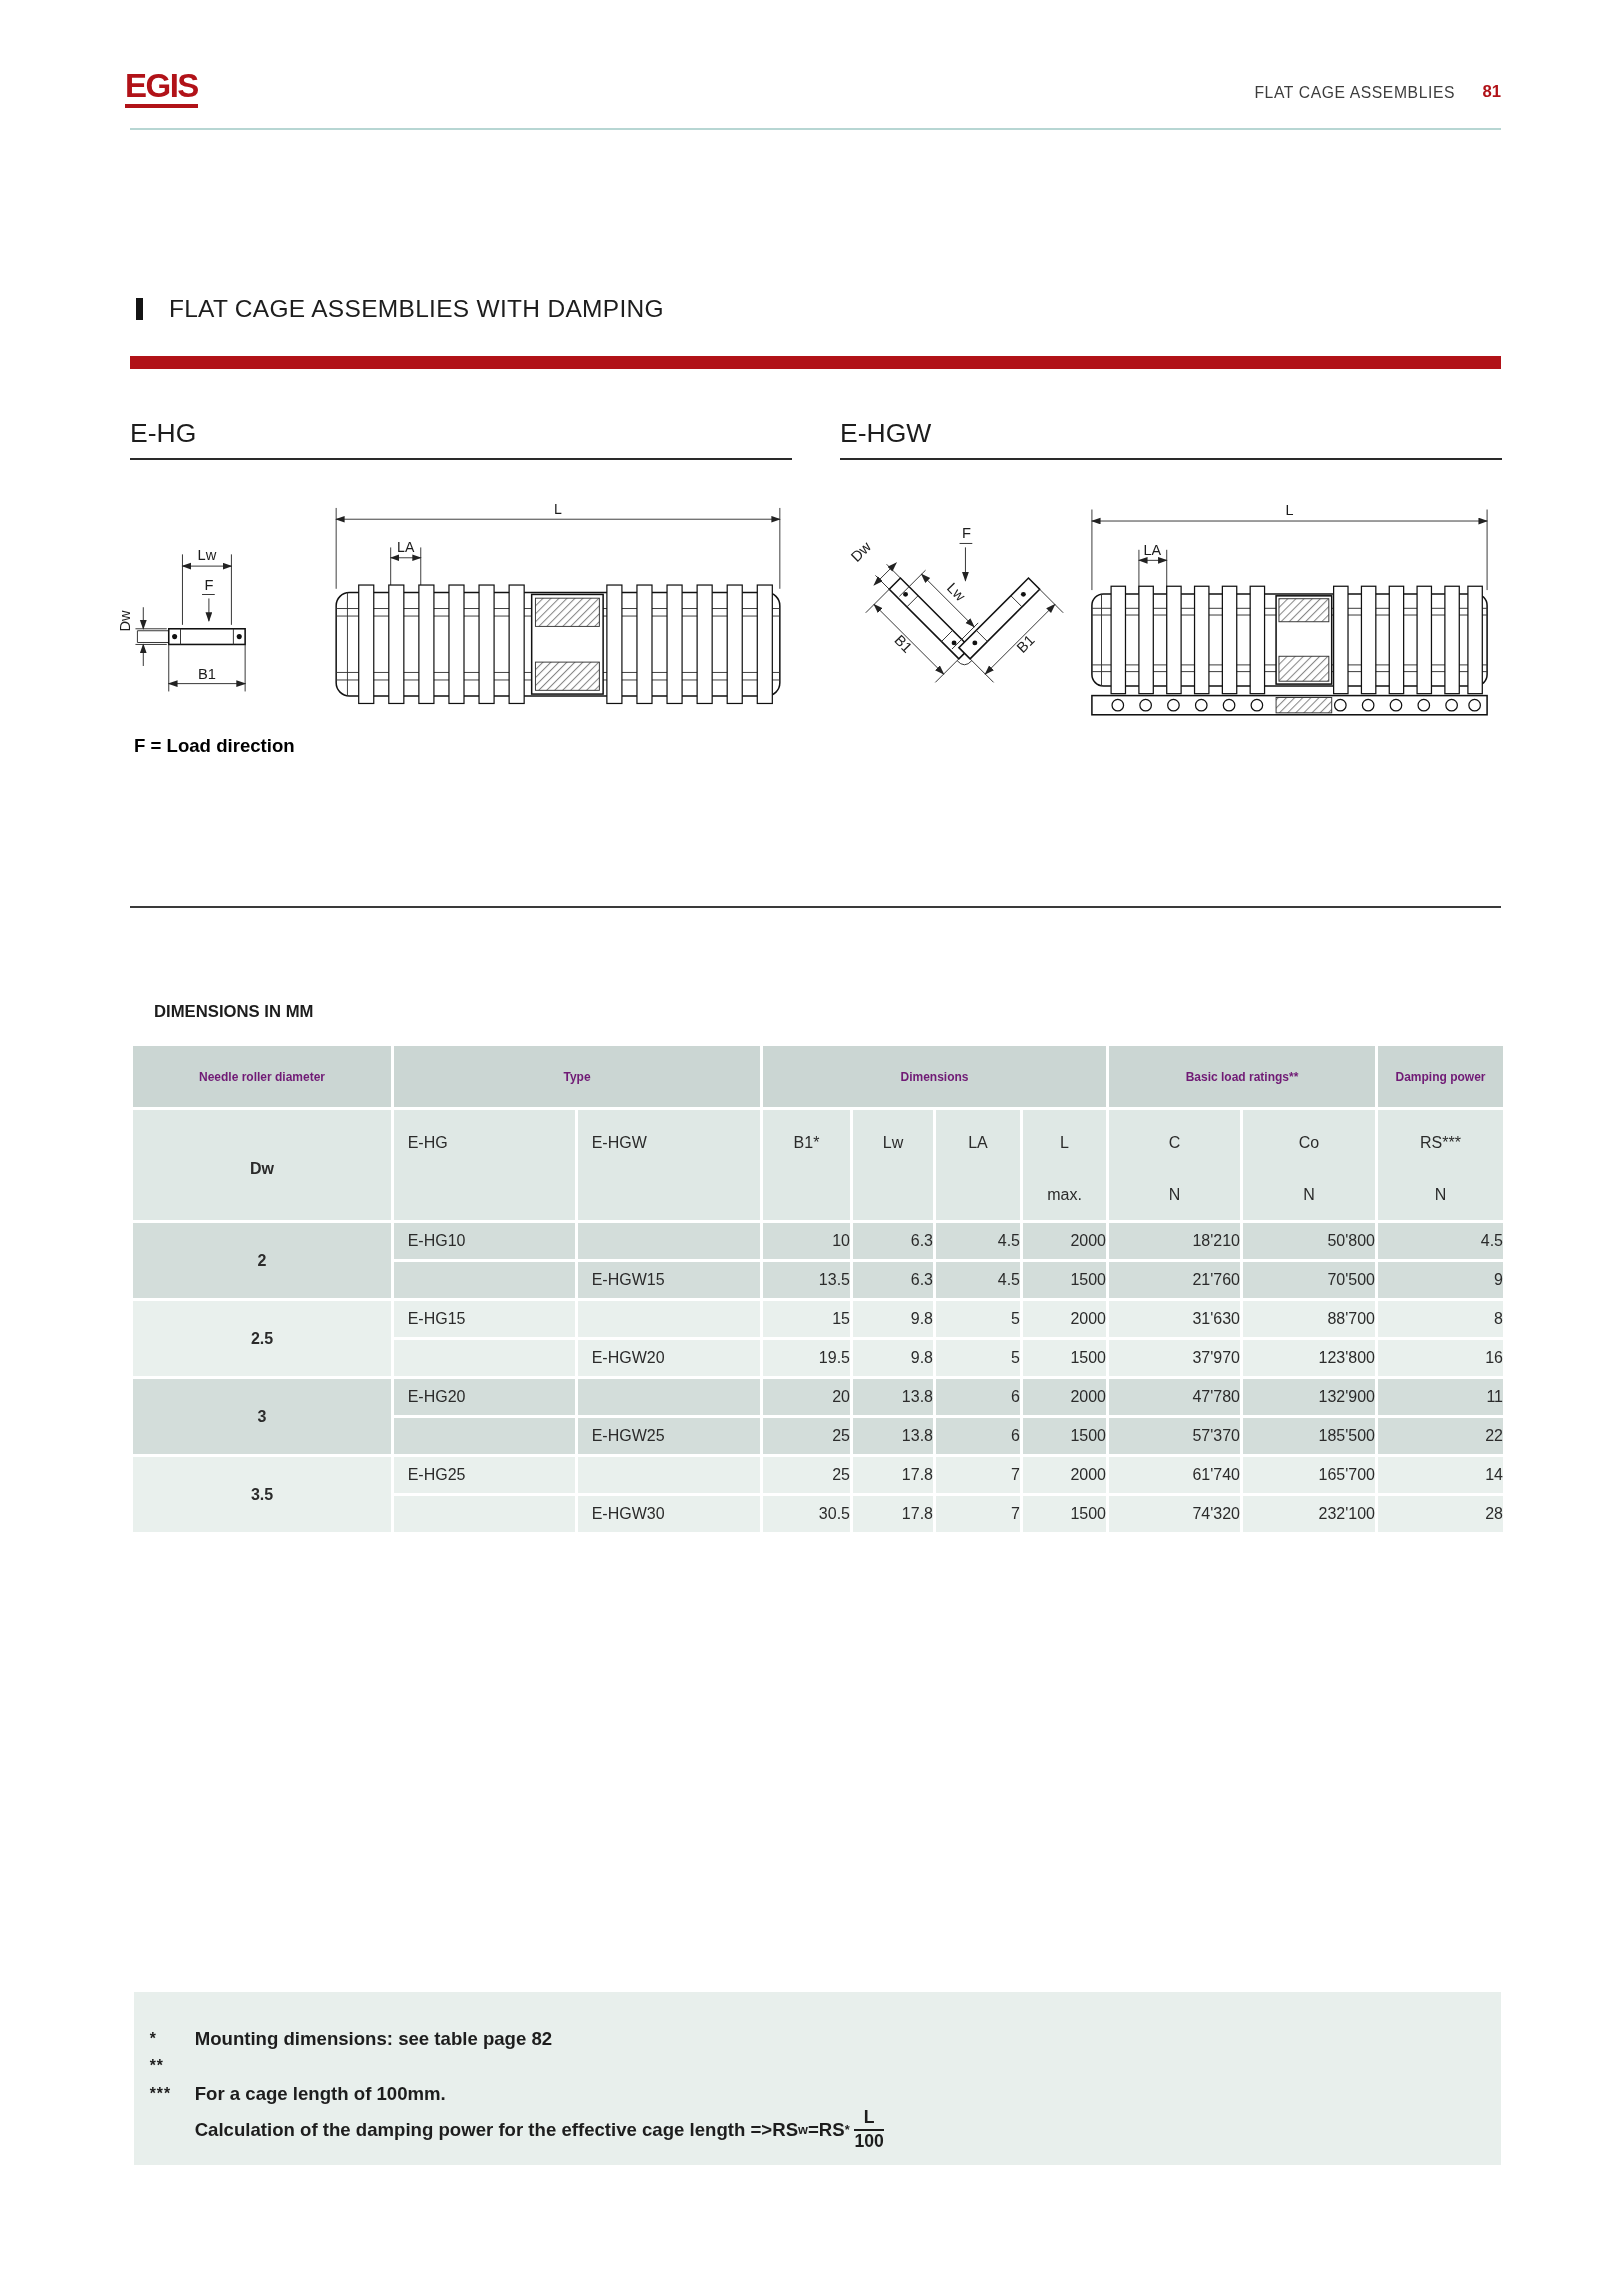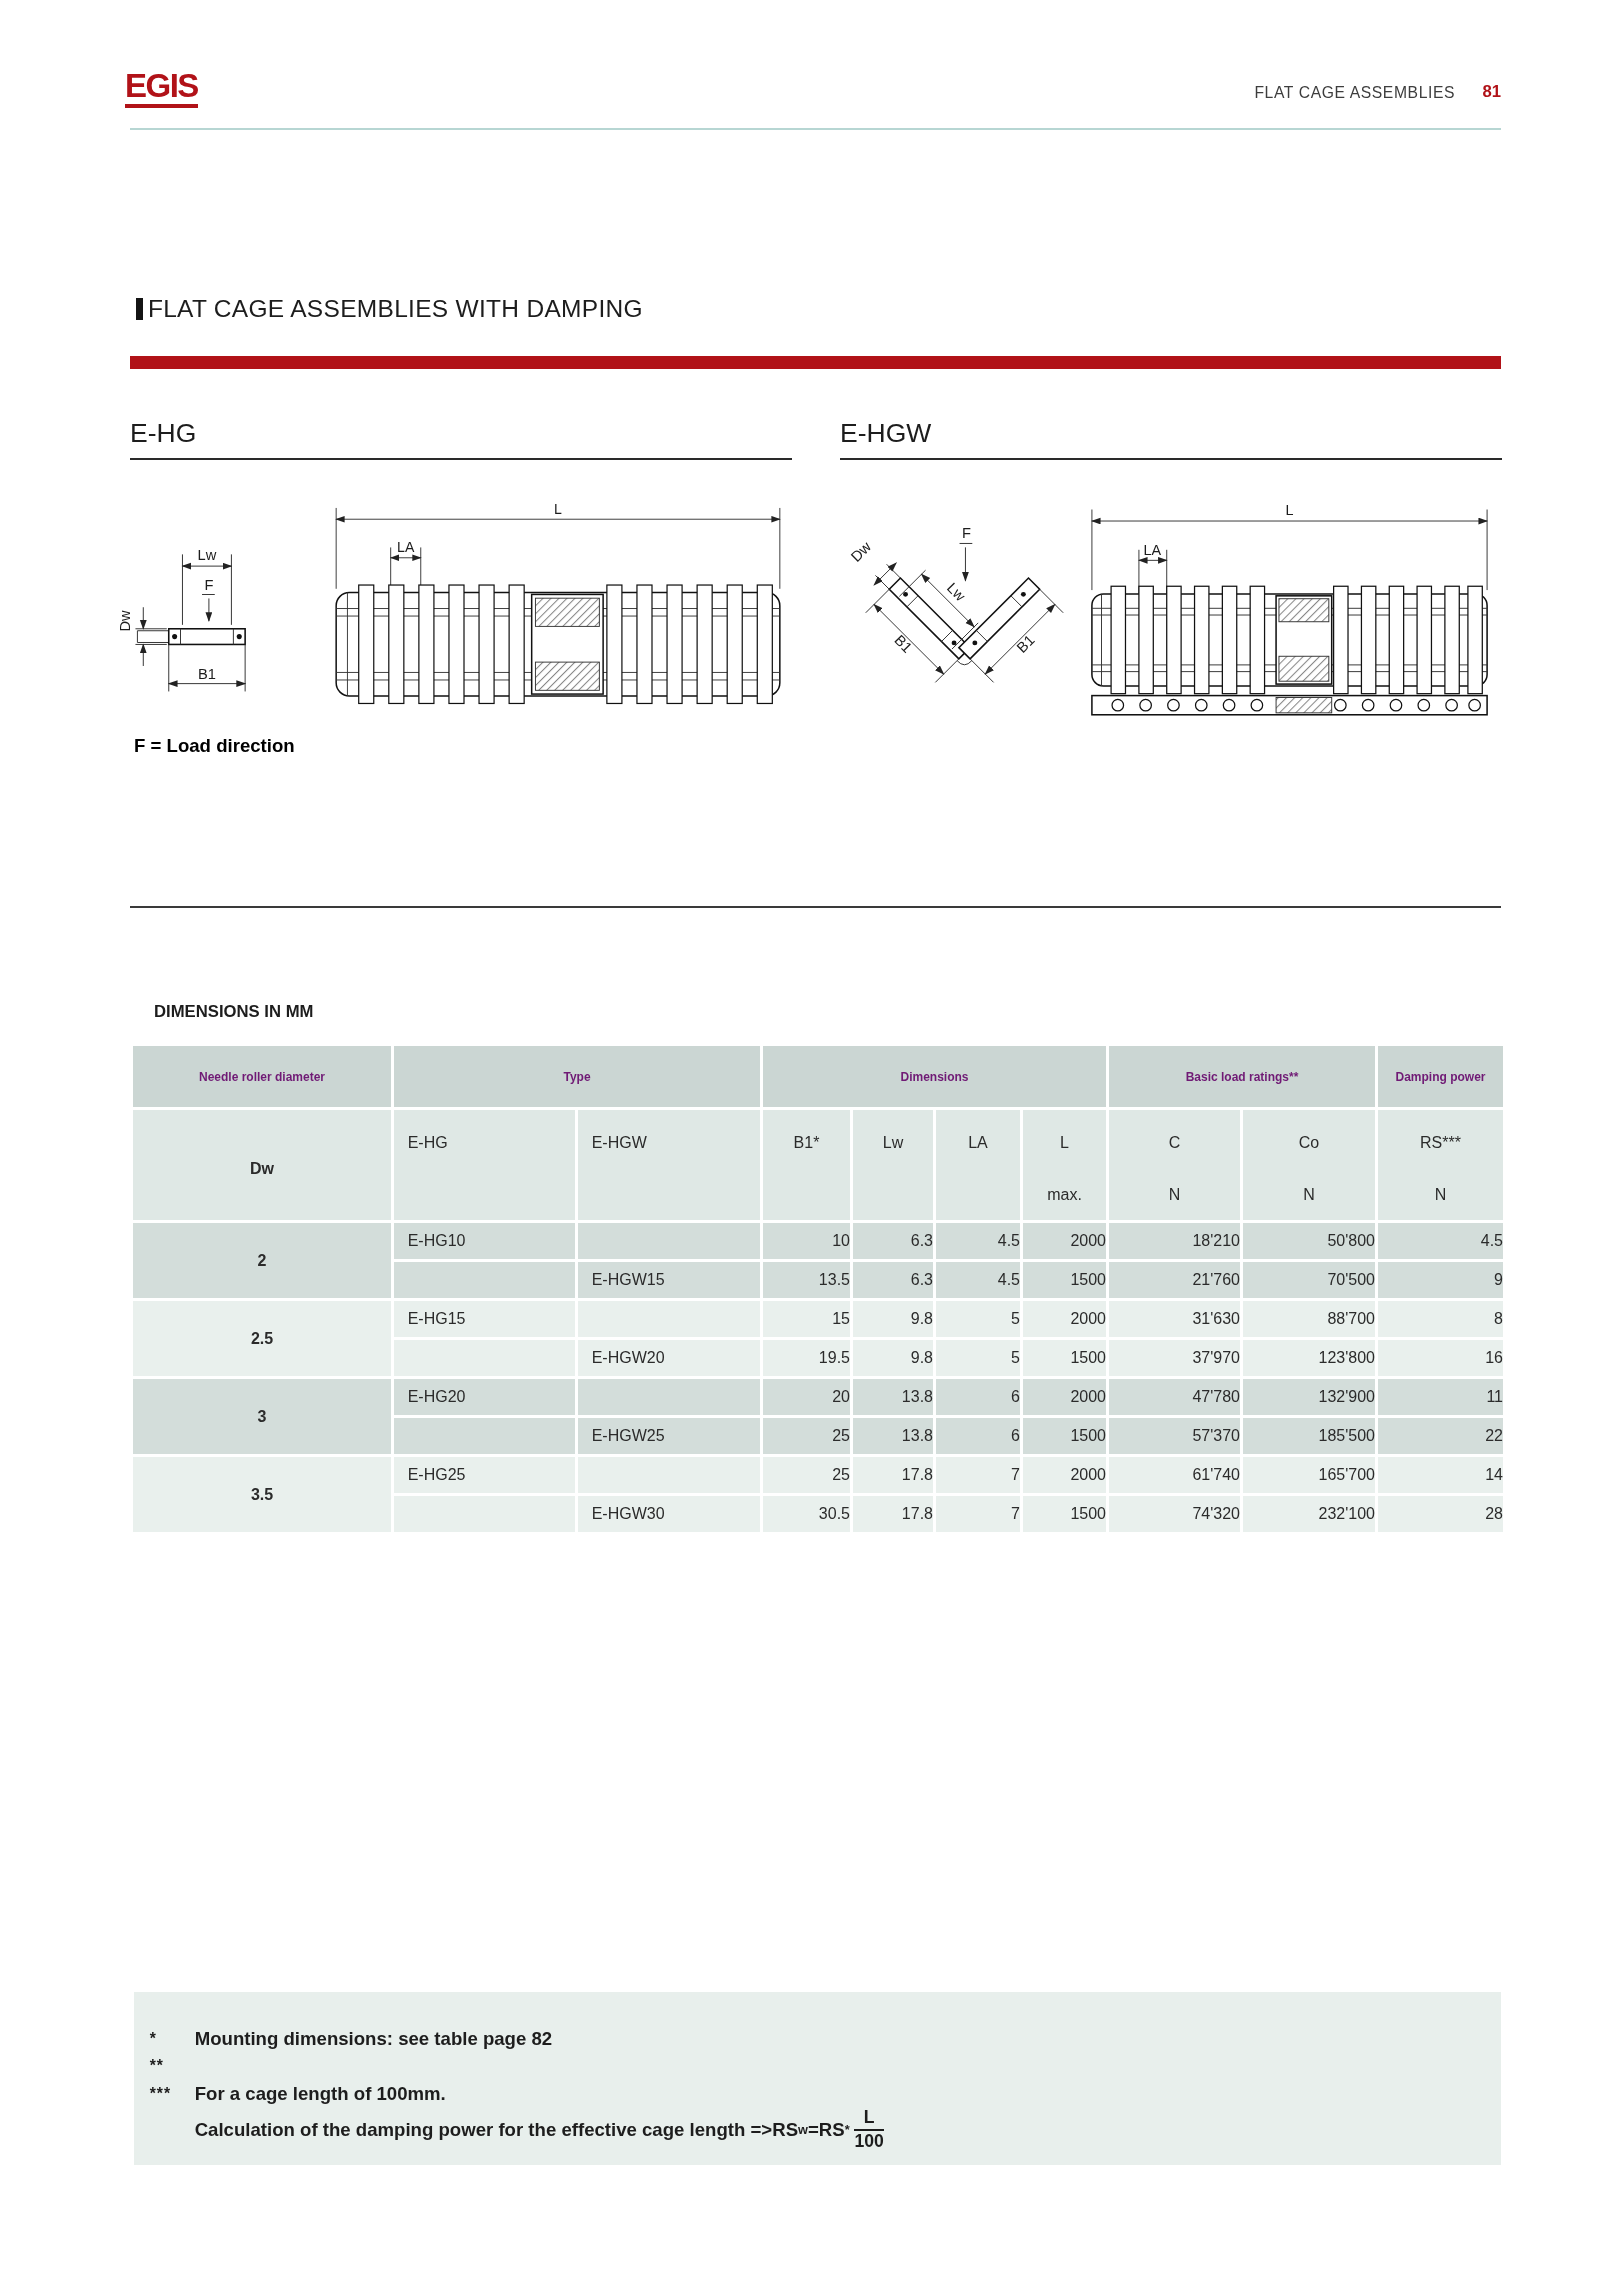--- a/index.html
+++ b/index.html
@@ -9,21 +9,21 @@
   
   .logo{position:absolute;left:125px;top:69px;display:inline-block;
         color:#b11218;font-size:33px;font-weight:bold;letter-spacing:-1.5px;
         line-height:1;border-bottom:4.9px solid #b11218;padding-bottom:2px;}
   .top-right{position:absolute;top:82px;right:120px;display:flex;align-items:flex-end;gap:27.4px;}
   .top-right .sec-name{font-size:15.7px;color:#3d3d3d;letter-spacing:0.6px;}
   .top-right .page-num{font-size:16.7px;color:#b11218;font-weight:bold;}
   .header-rule{position:absolute;left:130px;top:128px;width:1371px;height:2px;background:#b7d6d3;}
 
   
-  .title-row{position:absolute;left:136px;top:295px;display:flex;align-items:center;gap:5px;}
+  .title-row{position:absolute;left:136px;top:295px;display:flex;align-items:center;gap:26px;}
   .title-bullet{width:6.9px;height:21.6px;background:#141414;}
   .title-text{font-size:24.5px;color:#1d1d1d;letter-spacing:0.3px;}
   .red-bar{position:absolute;left:130px;top:356px;width:1371px;height:12.7px;background:#b11218;}
 
   
   .sec{position:absolute;top:418px;font-size:26.5px;color:#1d1d1d;
        border-bottom:2px solid #2a2a2a;padding-bottom:8.8px;}
   .sec-l{left:130px;width:662px;}
   .sec-r{left:840px;width:662px;}
 

